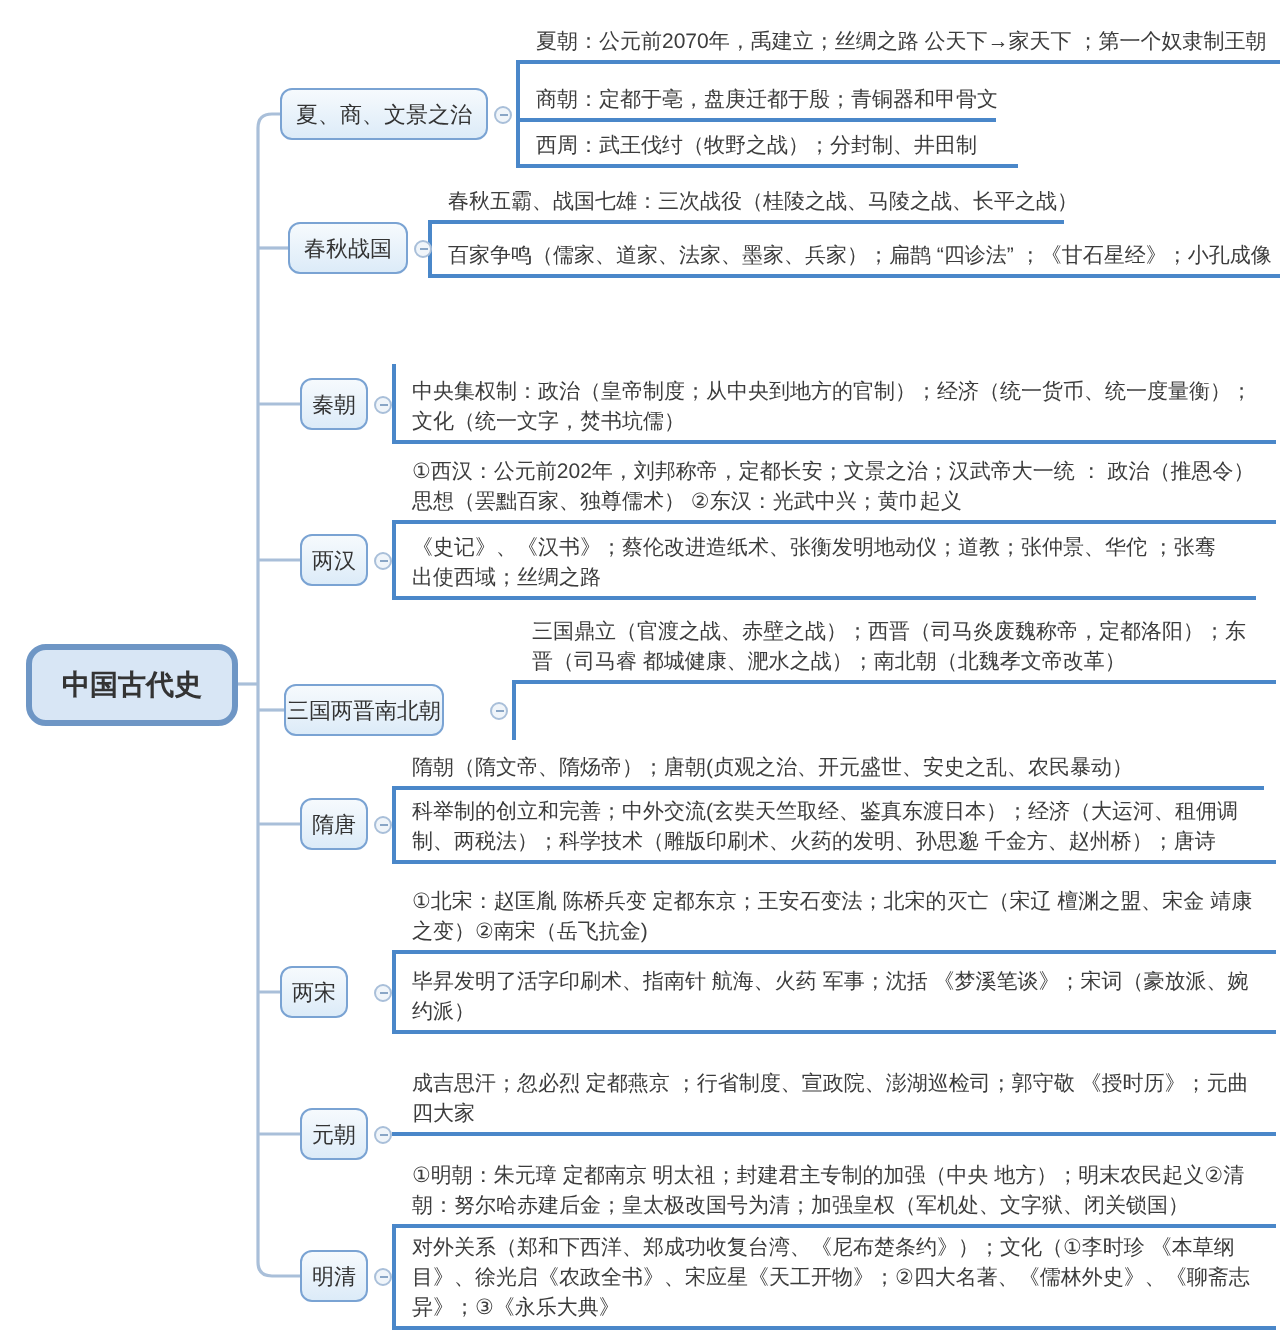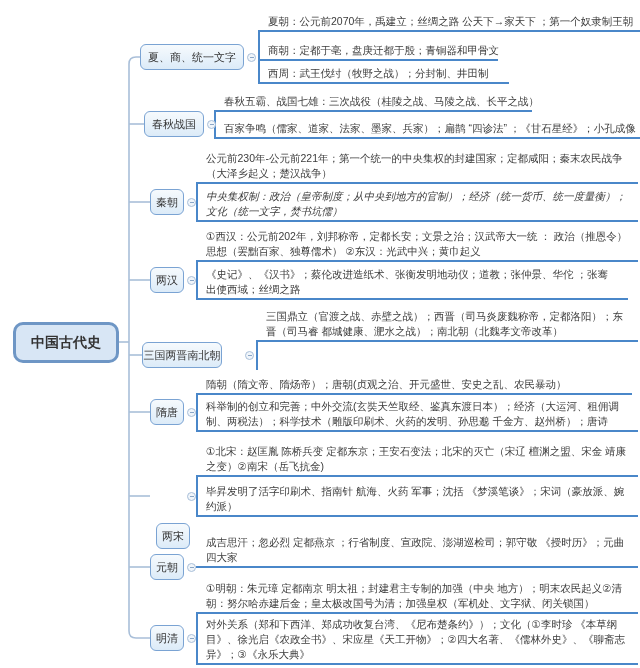--- a/index.html
+++ b/index.html
@@ -44,27 +44,27 @@
       <path d="M 197 260 V 300"></path>
       <path d="M 257 340 V 370"></path>
       <path d="M 197 393 V 432"></path>
       <path d="M 197 475 V 517"></path>
       <path d="M 197 612 V 665"></path>
     </g>
   </svg>
 
   <div class="node root" style="left:13px;top:322px;width:106px;height:41px;">中国古代史</div>
 
-  <div class="node" style="left:140px;top:44px;width:104px;height:26px;">夏、商、统一文字</div>
+  <div class="node" style="left:140px;top:44px;width:104px;height:26px;">夏、商、文景之治</div>
   <div class="node" style="left:144px;top:111px;width:60px;height:26px;">春秋战国</div>
   <div class="node" style="left:150px;top:189px;width:34px;height:26px;">秦朝</div>
   <div class="node" style="left:150px;top:267px;width:34px;height:26px;">两汉</div>
   <div class="node" style="left:142px;top:342px;width:80px;height:26px;">三国两晋南北朝</div>
   <div class="node" style="left:150px;top:399px;width:34px;height:26px;">隋唐</div>
-  <div class="node" style="left:156px;top:483px;width:34px;height:26px;margin-top:40px;">两宋</div>
+  <div class="node" style="left:140px;top:483px;width:34px;height:26px;">两宋</div>
   <div class="node" style="left:150px;top:554px;width:34px;height:26px;">元朝</div>
   <div class="node" style="left:150px;top:625px;width:34px;height:26px;">明清</div>
 
   <div class="toggle" style="left:247px;top:53px;">
       <span class="minus"></span>
     </div>
   <div class="toggle" style="left:207px;top:120px;">
       <span class="minus"></span>
     </div>
   <div class="toggle" style="left:187px;top:198px;">
@@ -89,22 +89,21 @@
       <span class="minus"></span>
     </div>
 
   <div class="leaf nw" style="left:258px;top:14px;width:382px;height:18px;">夏朝：公元前2070年，禹建立；丝绸之路 公天下→家天下 ；第一个奴隶制王朝</div>
   <div class="leaf nw" style="left:258px;top:43px;width:240px;height:18px;">商朝：定都于亳，盘庚迁都于殷；青铜器和甲骨文</div>
   <div class="leaf nw" style="left:258px;top:66px;width:251px;height:18px;">西周：武王伐纣（牧野之战）；分封制、井田制</div>
 
   <div class="leaf nw" style="left:214px;top:94px;width:318px;height:18px;">春秋五霸、战国七雄：三次战役（桂陵之战、马陵之战、长平之战）</div>
   <div class="leaf nw" style="left:214px;top:121px;width:426px;height:18px;">百家争鸣（儒家、道家、法家、墨家、兵家）；扁鹊 “四诊法” ；《甘石星经》；小孔成像</div>
 
-  <div class="leaf" style="left:196px;top:151px;width:442px;height:33px;">公元前230年-公元前221年；第一个统一的中央集权的封建国家；定都咸阳；秦末农民战争（大泽乡起义；楚汉战争）</div>
-  <div class="leaf" style="left:196px;top:189px;width:442px;height:33px;font-style:italic;">中央集权制：政治（皇帝制度；从中央到地方的官制）；经济（统一货币、统一度量衡）；文化（统一文字，焚书坑儒）</div>
+  <div class="leaf" style="left:196px;top:189px;width:442px;height:33px;">中央集权制：政治（皇帝制度；从中央到地方的官制）；经济（统一货币、统一度量衡）；文化（统一文字，焚书坑儒）</div>
 
   <div class="leaf" style="left:196px;top:229px;width:442px;height:33px;">①西汉：公元前202年，刘邦称帝，定都长安；文景之治；汉武帝大一统 ： 政治（推恩令） 思想（罢黜百家、独尊儒术） ②东汉：光武中兴；黄巾起义</div>
   <div class="leaf" style="left:196px;top:267px;width:432px;height:33px;">《史记》、《汉书》；蔡伦改进造纸术、张衡发明地动仪；道教；张仲景、华佗 ；张骞出使西域；丝绸之路</div>
 
   <div class="leaf" style="left:256px;top:309px;width:382px;height:33px;">三国鼎立（官渡之战、赤壁之战）；西晋（司马炎废魏称帝，定都洛阳）；东晋（司马睿 都城健康、淝水之战）；南北朝（北魏孝文帝改革）</div>
 
   <div class="leaf nw" style="left:196px;top:377px;width:436px;height:18px;">隋朝（隋文帝、隋炀帝）；唐朝(贞观之治、开元盛世、安史之乱、农民暴动）</div>
   <div class="leaf" style="left:196px;top:399px;width:442px;height:33px;">科举制的创立和完善；中外交流(玄奘天竺取经、鉴真东渡日本）；经济（大运河、租佣调制、两税法）；科学技术（雕版印刷术、火药的发明、孙思邈 千金方、赵州桥）；唐诗</div>
 
   <div class="leaf" style="left:196px;top:444px;width:442px;height:33px;">①北宋：赵匡胤 陈桥兵变 定都东京；王安石变法；北宋的灭亡（宋辽 檀渊之盟、宋金 靖康之变）②南宋（岳飞抗金)</div>

